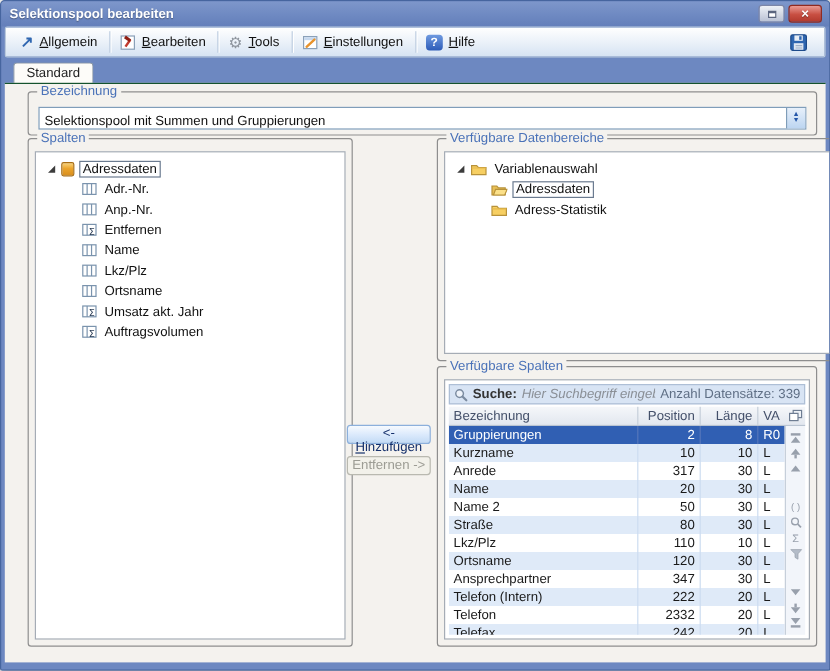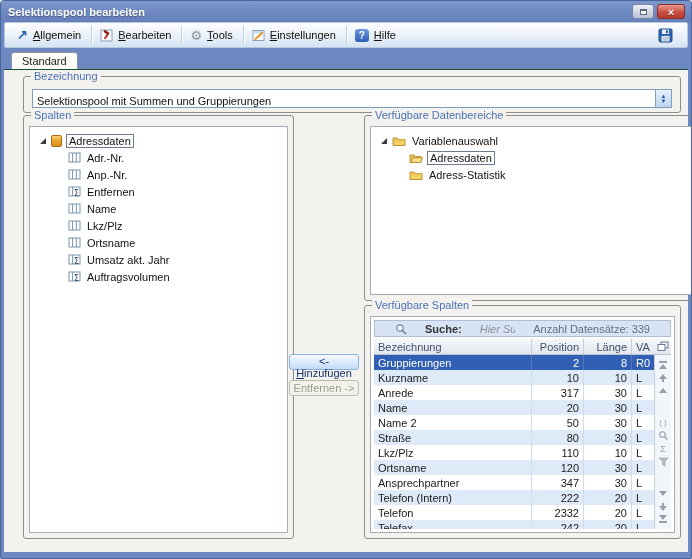--- a/index.html
+++ b/index.html
@@ -63,21 +63,21 @@
     background:linear-gradient(#f9d37a,#eba42b 45%,#d98f1f); }
 
   
   .xbtn{ position:absolute; width:70px; height:16px; font-family:inherit; font-size:11px;
     border:1px solid #8cb0dc; border-radius:3px; background:linear-gradient(#f6fafe,#dceafc 50%,#c3dbf5);
     color:#15306b; cursor:default; }
   .xbtn.disabled{ border-color:#b9b9b0; background:#f2f1ea; color:#9c9c94; }
 
   
   .searchbar{ position:absolute; left:3px; right:3px; top:3px; height:17px; background:#d8e4f4;
-    border:1px solid #aebfd6; display:flex; align-items:center; padding:0 20px; gap:18px; color:#333; }
+    border:1px solid #aebfd6; display:flex; align-items:center; padding:0 3px; gap:4px; color:#333; }
   .searchbar .slabel{ font-weight:bold; }
   .searchbar .sph{ font-style:italic; color:#8a8f96; flex:1; white-space:nowrap; overflow:hidden; }
   .searchbar .scount{ color:#5f6f85; white-space:nowrap; }
 
   .grid{ position:absolute; left:3px; right:3px; top:22px; bottom:3px; }
   .gheader{ display:flex; height:16px; background:linear-gradient(#f5f7fa,#e2e7ef);
     border-bottom:1px solid #b9c4d2; color:#44506a; }
   .gh{ display:flex; align-items:center; padding-left:4px; border-right:1px solid #c6cfda; overflow:hidden; }
   .grows{ position:absolute; left:0; right:17px; top:16px; bottom:0; overflow:hidden; }
   .grow{ display:flex; height:15px; align-items:center; color:#1a1a1a; }

